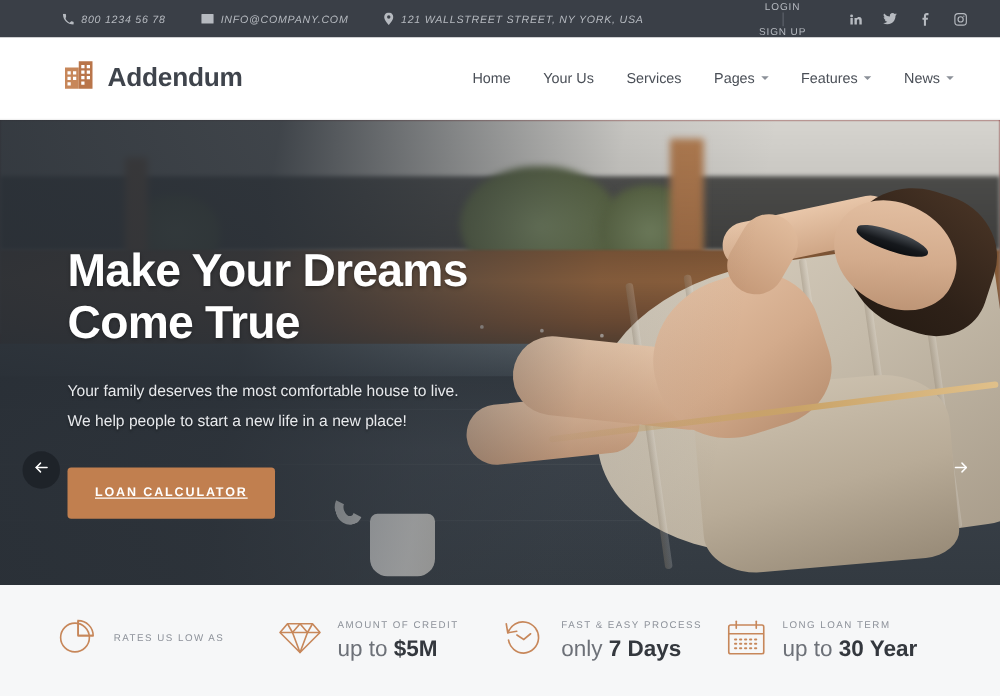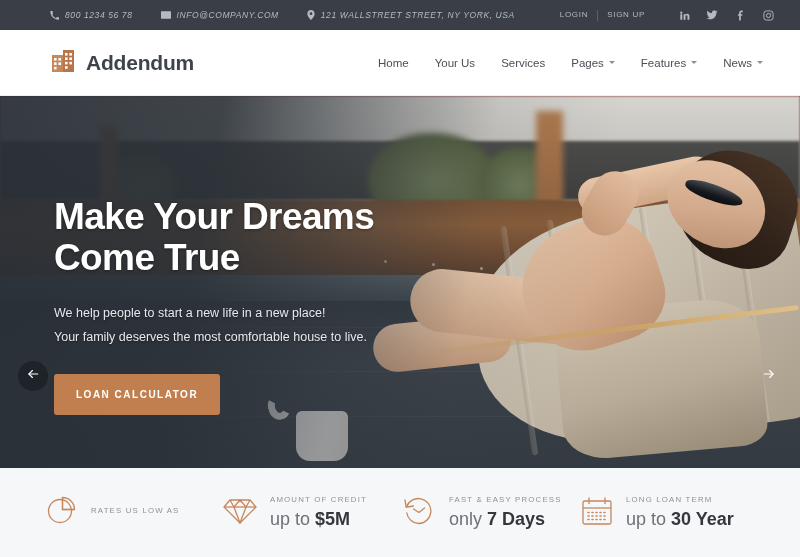--- a/index.html
+++ b/index.html
@@ -18,21 +18,21 @@
     align-items: center;
     padding: 0 18px 0 50px;
     color: #b6bac0;
     font-size: 8.5px;
     letter-spacing: 0.6px;
   }
   .tb-left { display: flex; align-items: center; gap: 0; flex: 1; }
   .tb-item { display: flex; align-items: center; gap: 6px; margin-right: 28px; white-space: nowrap; font-style: italic; }
   .tb-item svg { display: block; }
   .tb-right { display: flex; align-items: center; gap: 0; }
-  .tb-auth { display: flex; font-size: 8px; letter-spacing: 0.7px; }
+  .tb-auth { display: flex; align-items: center; font-size: 8px; letter-spacing: 0.7px; flex-direction: column; }
   .tb-auth a { color: #b6bac0; text-decoration: none; padding: 0 9px; }
   .tb-auth .divider { width: 1px; height: 11px; background: #5b6069; }
   .tb-social { display: flex; align-items: center; gap: 0; margin-left: 16px; }
   .tb-social .soc { width: 28px; display: flex; justify-content: center; align-items: center; color: #b6bac0; }
 
   
   .header {
     height: 66px;
     background: #ffffff;
     display: flex;
@@ -231,20 +231,21 @@
   }
   .hero-btn {
     margin-top: 24px;
     display: inline-block;
     background: #c17f4f;
     color: #ffffff;
     font-size: 10px; font-weight: bold; letter-spacing: 1.5px;
     padding: 15px 22px;
     border: none; border-radius: 3px; cursor: pointer;
     font-family: "Liberation Sans", sans-serif;
+    text-decoration: underline;
   }
 
   .arrow-prev {
     position: absolute; left: 18px; top: 265px; z-index: 6;
     width: 30px; height: 30px; border-radius: 50%;
     background: rgba(20,24,29,0.55);
     display: flex; align-items: center; justify-content: center;
     cursor: pointer;
   }
   .arrow-next {
@@ -446,22 +447,22 @@
   </div>
 
   <div class="hero-overlay"></div>
 
   <div class="hero-content">
     <div class="hero-title">
       <div>Make Your Dreams</div>
       <div>Come True</div>
     </div>
     <div class="hero-sub">
+      <div>Your family deserves the most comfortable house to live.</div>
       <div>We help people to start a new life in a new place!</div>
-      <div>Your family deserves the most comfortable house to live.</div>
     </div>
     <button class="hero-btn">LOAN CALCULATOR</button>
   </div>
 
   <div class="arrow-prev">
     <span>
       <svg width="14" height="14" viewBox="0 0 24 24" fill="none" stroke="#ffffff" stroke-width="2" stroke-linecap="round" stroke-linejoin="round">
         <line x1="20" y1="12" x2="5" y2="12"></line>
           <polyline points="11,18 5,12 11,6"></polyline>
       </svg>

